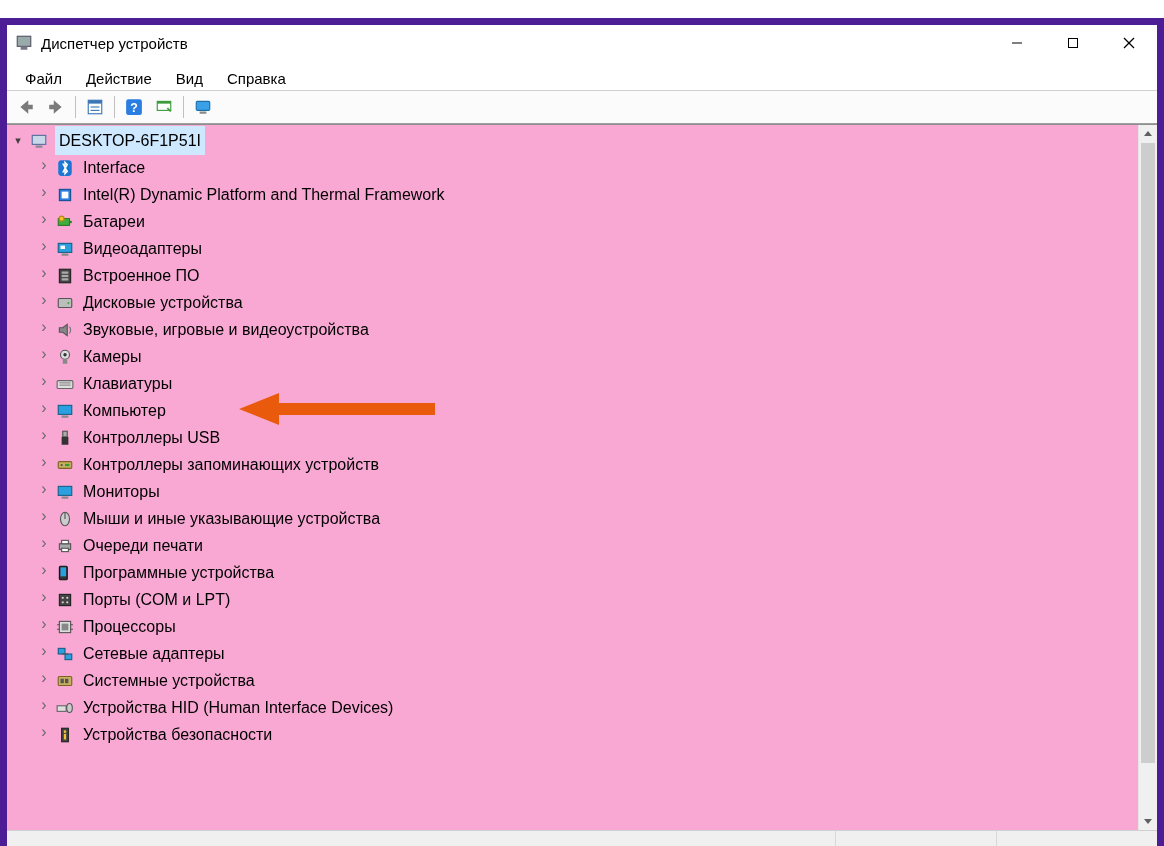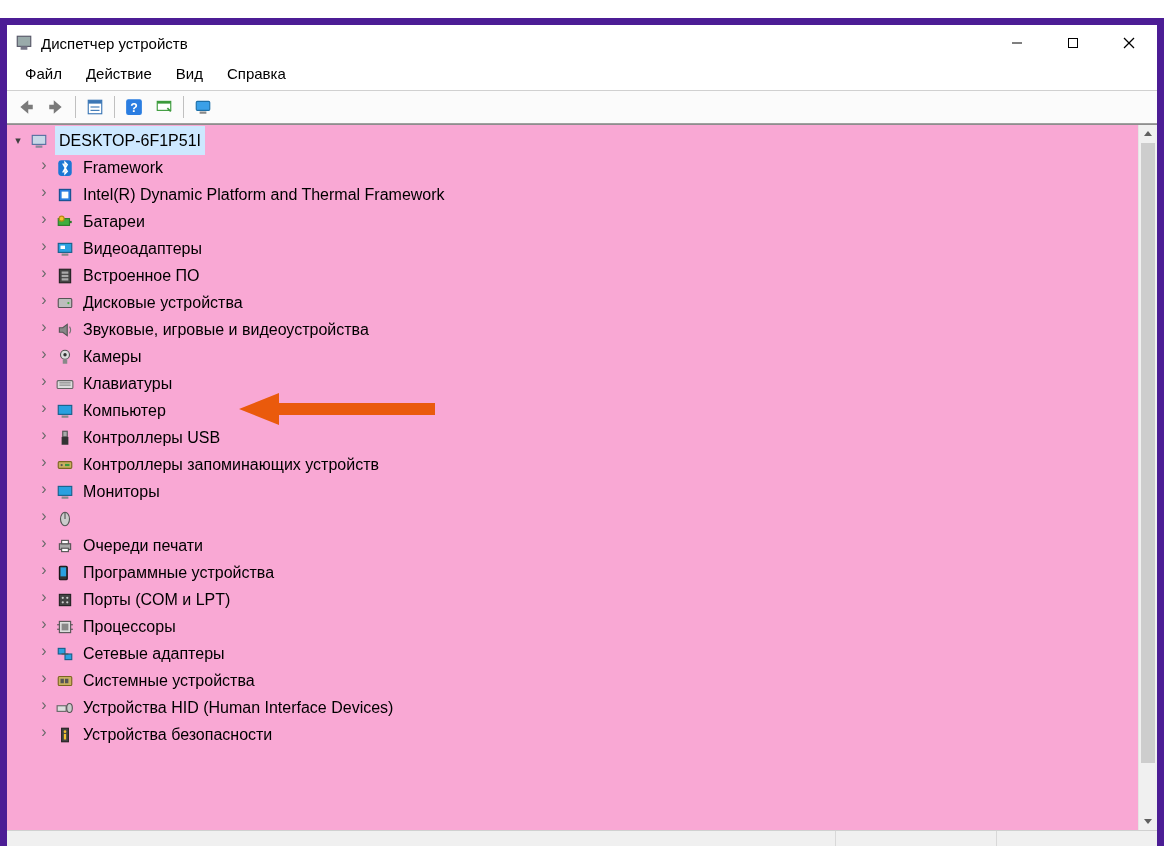--- a/index.html
+++ b/index.html
@@ -4,21 +4,21 @@
 <style>
   html,body{margin:0;padding:0;font-family:"Segoe UI",Tahoma,sans-serif;font-size:15px;color:#000;background:#fff;}
   .window{width:1164px;height:846px;display:flex;flex-direction:column;border:7px solid #4c1d95;box-sizing:border-box;background:#fff;position:relative;margin-top:18px;}
   
   .titlebar{height:36px;display:flex;align-items:center;padding-left:8px;background:#fff;border-bottom:1px solid #fff;}
   .title-icon{width:18px;height:18px;margin-right:8px;display:flex;align-items:center;justify-content:center;}
   .titlebar .title{font-size:15px;color:#000;}
   .win-controls{margin-left:auto;display:flex;height:100%;}
   .win-btn{width:56px;display:flex;align-items:center;justify-content:center;font-size:14px;color:#000;}
   
-  .menubar{height:28px;display:flex;align-items:flex-start;padding-left:6px;border-bottom:1px solid #d0d0d0;background:#fff;}
+  .menubar{height:28px;display:flex;align-items:flex-end;padding-left:6px;border-bottom:1px solid #d0d0d0;background:#fff;}
   .menu-item{padding:3px 12px;font-size:15px;}
   
   .toolbar{height:32px;display:flex;align-items:center;padding:0 4px;border-bottom:1px solid #a0a0a0;background:#fbfbfb;gap:0;}
   .tb-btn{width:28px;height:28px;display:flex;align-items:center;justify-content:center;border:1px solid transparent;border-radius:2px;}
   .tb-sep{width:1px;height:22px;background:#c0c0c0;margin:0 4px;}
   
   .content{flex:1;display:flex;min-height:0;border-top:1px solid #8e8e8e;}
   .tree{flex:1;overflow:hidden;padding:2px 0 0 4px;font-size:16px;line-height:27px;position:relative;background:#f9a8d4;}
   .tree-row{display:flex;align-items:center;height:27px;white-space:nowrap;}
   .chev{width:14px;text-align:center;color:#6a6a6a;font-size:11px;user-select:none;}
@@ -142,21 +142,21 @@
 
       <div class="children" id="tree-children">
           <div class="tree-row">
             <span class="chev closed"></span>
             <span class="node-icon">
               <svg class="ico16" viewBox="0 0 16 16">
                 <rect x="2" y="1" width="12" height="14" rx="3" fill="#1c77d4"></rect>
                 <path d="M6 4 L10 11 L8 13 L8 3 L10 5 L6 12" fill="none" stroke="#fff" stroke-width="1.3"></path>
               </svg>
             </span>
-            <span class="node-label">Framework</span>
+            <span class="node-label">Interface</span>
           </div>
           <div class="tree-row">
             <span class="chev closed"></span>
             <span class="node-icon">
               <svg class="ico16" viewBox="0 0 16 16">
                 <rect x="3" y="3" width="10" height="10" fill="#2a7de1" stroke="#15508f"></rect>
                 <rect x="5" y="5" width="6" height="6" fill="#fff"></rect>
               </svg>
             </span>
             <span class="node-label">Intel(R) Dynamic Platform and Thermal Framework</span>
@@ -279,20 +279,21 @@
             <span class="node-label">Мониторы</span>
           </div>
           <div class="tree-row">
             <span class="chev closed"></span>
             <span class="node-icon">
               <svg class="ico16" viewBox="0 0 16 16">
                 <ellipse cx="8" cy="8" rx="4" ry="6" fill="#ccc" stroke="#555"></ellipse>
                 <line x1="8" y1="2" x2="8" y2="8" stroke="#555"></line>
               </svg>
             </span>
+            <span class="node-label">Мыши и иные указывающие устройства</span>
           </div>
           <div class="tree-row">
             <span class="chev closed"></span>
             <span class="node-icon">
               <svg class="ico16" viewBox="0 0 16 16">
                 <rect x="3" y="6" width="10" height="5" fill="#aaa" stroke="#555"></rect>
                 <rect x="5" y="3" width="6" height="3" fill="#fff" stroke="#555"></rect>
                 <rect x="5" y="10" width="6" height="3" fill="#fff" stroke="#555"></rect>
               </svg>
             </span>

